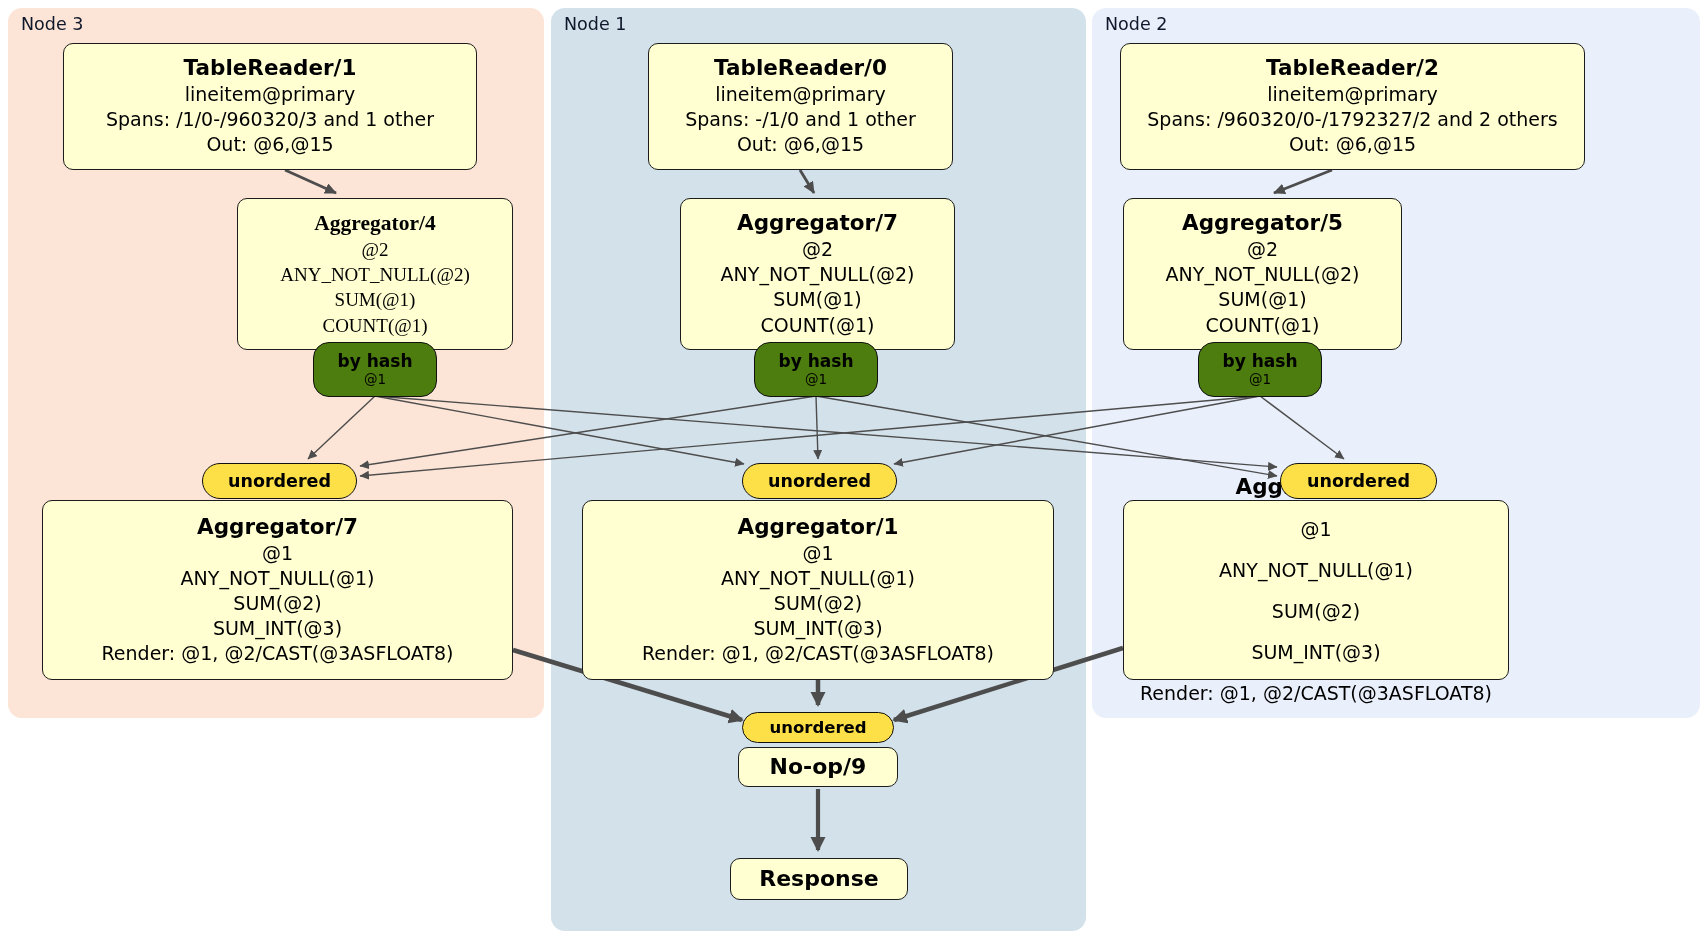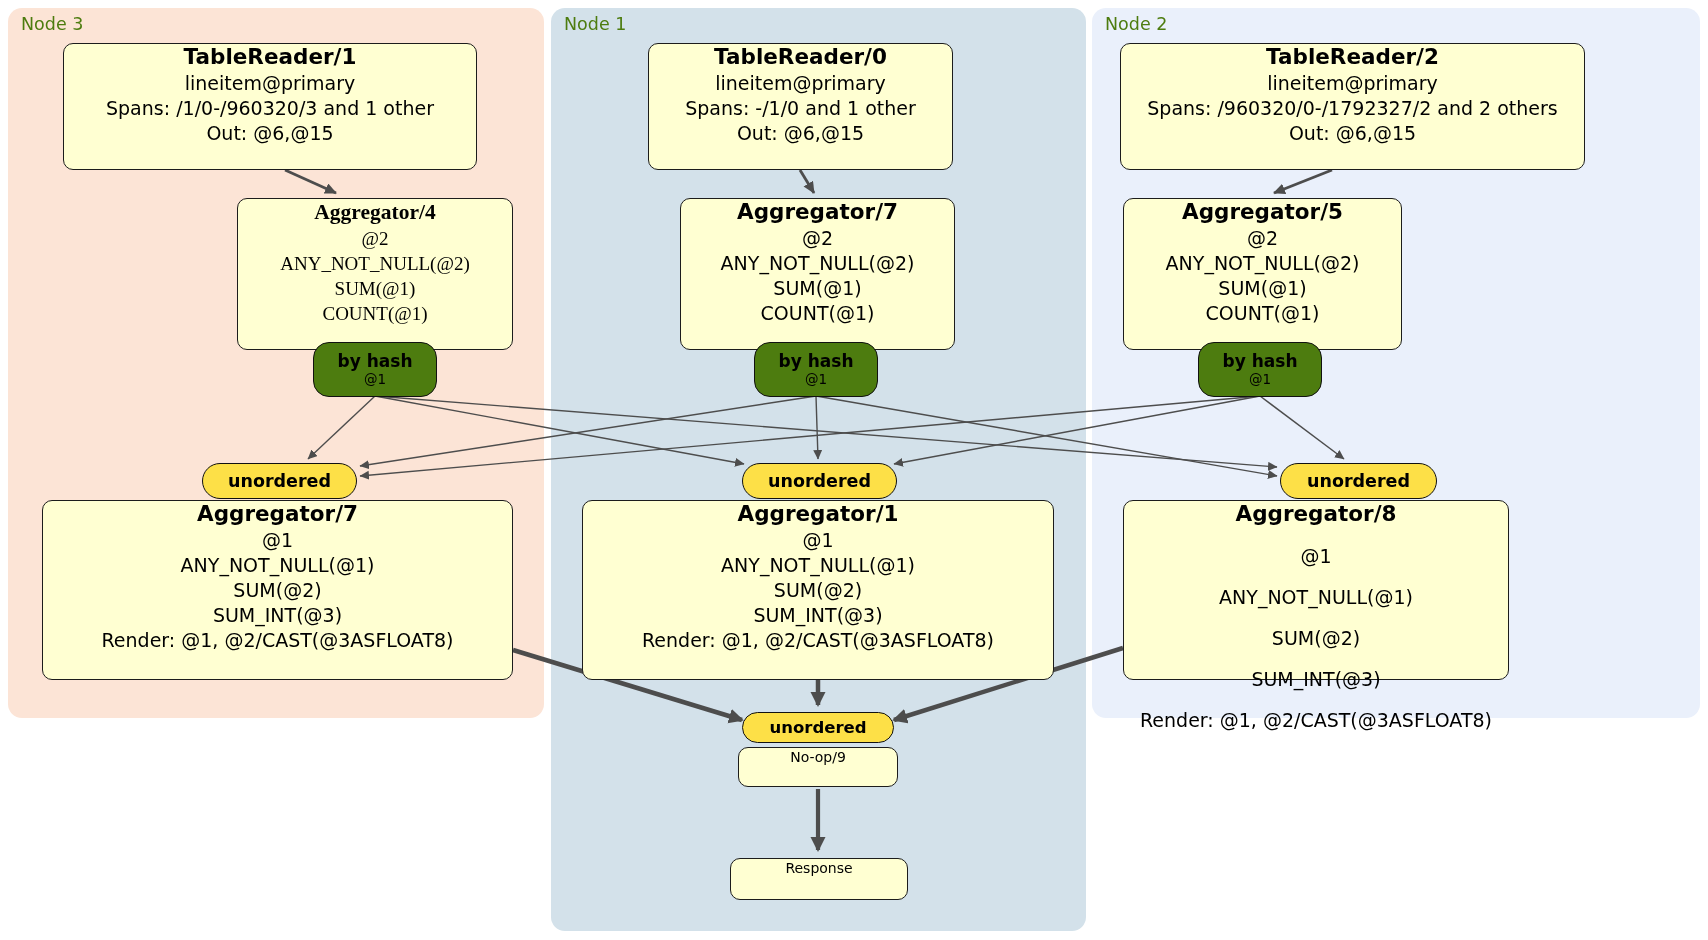--- a/index.html
+++ b/index.html
@@ -1,41 +1,41 @@
 <!DOCTYPE html>
 <html><head>
 <meta charset="utf-8">
 <style>
   html,body{margin:0;padding:0;background:#ffffff;}
   .stage{
     position:relative;width:1708px;height:940px;overflow:hidden;
     font-family:"DejaVu Sans","Liberation Sans",sans-serif;color:#000;background:#ffffff;
   }
   .panel{position:absolute;border-radius:14px;}
-  .panel-label{position:absolute;left:13px;top:6px;font-size:17.5px;color:#4d7c0f;}
+  .panel-label{position:absolute;left:13px;top:6px;font-size:17.5px;color:#0f172a;}
   .proc{
     position:absolute;background:#ffffd2;border:1.6px solid #1c1c1c;border-radius:10px;
-    display:flex;flex-direction:column;align-items:center;
+    display:flex;flex-direction:column;align-items:center;justify-content:center;
     text-align:center;z-index:3;box-sizing:border-box;line-height:1.32;
   }
   .proc .box-title{font-weight:bold;font-size:21.5px;line-height:1.25;}
   .proc .box-line{font-size:19px;white-space:nowrap;}
   .router{
     position:absolute;background:#4d7c0f;border:1.6px solid #111;border-radius:16px;
     display:flex;flex-direction:column;align-items:center;justify-content:center;
     z-index:4;box-sizing:border-box;
   }
   .router .router-label{font-weight:bold;font-size:17px;line-height:1.1;}
   .router .router-detail{font-size:13.5px;line-height:1.2;}
   .sync{
     position:absolute;background:#fde047;border:1.6px solid #111;border-radius:18px;
     display:flex;align-items:center;justify-content:center;
     font-weight:bold;font-size:17.5px;z-index:4;box-sizing:border-box;
   }
-  .title-only{font-weight:normal;font-size:14px;}
+  .title-only{font-weight:bold;font-size:22px;}
   #edges{position:absolute;left:0;top:0;z-index:2;}
 </style>
 </head>
 <body>
 
 <div class="stage">
 
   <div class="panel" style="left:8px;top:8px;width:536px;height:710px;background:#fce4d6;">
     <div class="panel-label">Node 3</div>
   </div>

